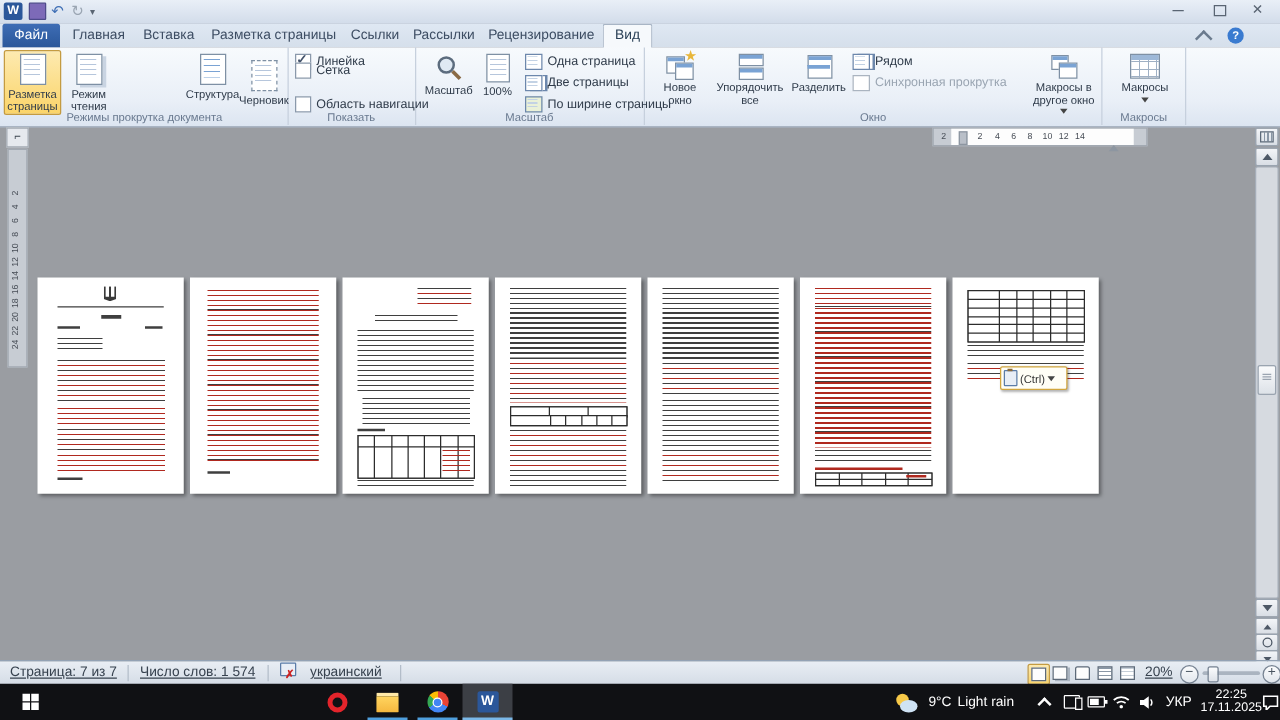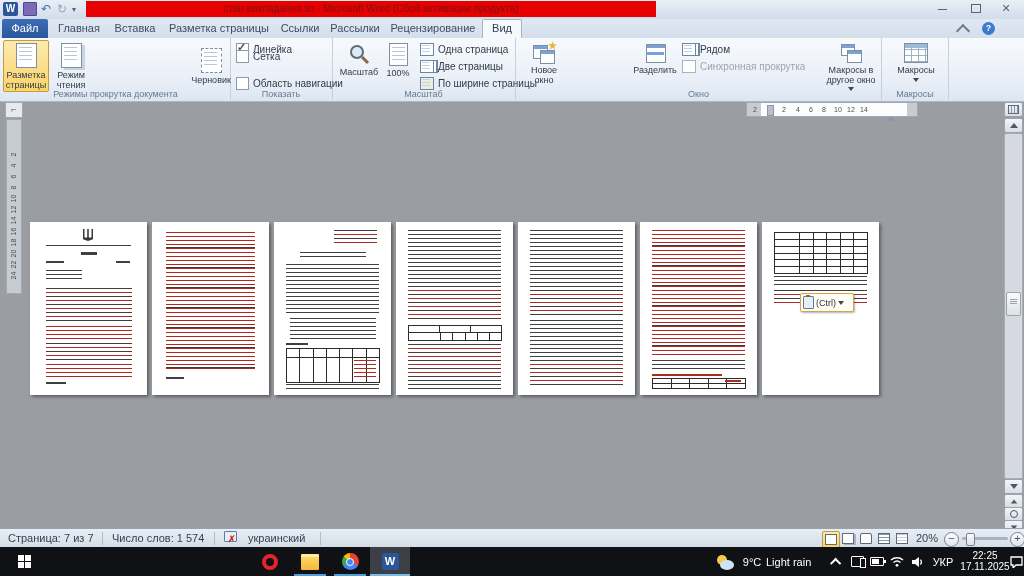--- a/index.html
+++ b/index.html
@@ -73,21 +73,21 @@
   .clip{width:9px;height:11px;background:#e8eef6;border:1px solid #5b7ca8;border-radius:1px;position:relative;flex:none;}
   .clip:before{content:"";position:absolute;left:2px;top:-2px;width:4px;height:2px;background:#8a6a3a;}
   .tri{width:0;height:0;border-left:3px solid transparent;border-right:3px solid transparent;border-top:4px solid #444;}
   .triu{width:0;height:0;border-left:4px solid transparent;border-right:4px solid transparent;border-bottom:5px solid #4d5866;}
   .trid{width:0;height:0;border-left:4px solid transparent;border-right:4px solid transparent;border-top:5px solid #4d5866;}
   .sbtn{position:absolute;left:1004px;width:17px;background:linear-gradient(#f3f5f8,#d9dee5);
     border:1px solid #9aa4b0;border-radius:2px;display:flex;align-items:center;justify-content:center;}
   
   .status{position:absolute;left:0;top:528px;width:1024px;height:19px;
     background:linear-gradient(#e9eef4,#d4dce6);border-top:1px solid #93a2b4;font-size:11px;color:#37424f;}
-  .sit{position:absolute;top:0;height:19px;line-height:19px;white-space:nowrap;}
+  .sit{position:absolute;top:0;height:19px;line-height:19px;white-space:nowrap;text-decoration:underline;}
   .ssep{position:absolute;top:3px;width:1px;height:13px;background:#b3bdc9;}
   .vbtn{position:absolute;top:2px;width:16px;height:15px;display:flex;align-items:center;justify-content:center;}
   .vglyph{width:10px;height:9px;border:1px solid #5d6a79;background:#fdfdfd;}
   .vactive{background:linear-gradient(#fdeab0,#fbd469);border:1px solid #c49b41;border-radius:2px;}
   .zcirc{position:absolute;top:3px;width:13px;height:13px;border-radius:50%;border:1px solid #77839+2;border:1px solid #778392;
     color:#4a5561;font-size:11px;line-height:11px;text-align:center;background:linear-gradient(#fbfcfd,#e2e7ed);}
   
   .taskbar{position:absolute;left:0;top:547px;width:1024px;height:29px;background:#101114;color:#fff;}
   .tslot{position:absolute;top:0;height:29px;display:flex;align-items:center;justify-content:center;}
   .runline{position:absolute;bottom:0;height:2px;background:#4f9fdd;}
@@ -100,21 +100,20 @@
 <body>
 
 <div id="screen">
 
   <div class="abs titlebar">
     <div class="qat-ic wlogo" style="left:3px;">W</div>
     <div class="qat-ic" style="left:23px;width:12px;height:12px;background:#7d6ab8;border:1px solid #4d4a8a;border-radius:1px;"></div>
     <div class="qat-ic" style="left:41px;color:#3f6fb5;font-size:12px;">↶</div>
     <div class="qat-ic" style="left:57px;color:#9aa5b2;font-size:12px;">↻</div>
     <div class="qat-ic" style="left:72px;color:#5a6573;font-size:8px;top:5px;">▾</div>
-    <div class="red-title">стан викладання зп  -  Microsoft Word (Сбой активации продукта)</div>
     <div class="winbtn" style="left:928px;"><span class="minbar"></span></div>
     <div class="winbtn" style="left:962px;"><span class="restsq"></span></div>
     <div class="winbtn" style="left:992px;">✕</div>
   </div>
 
   <div class="tabrow">
     <div class="tab file" style="left:2px;width:46px;">Файл</div>
     <div class="tab" style="left:52px;width:54px;">Главная</div>
     <div class="tab" style="left:108px;width:54px;">Вставка</div>
     <div class="tab" style="left:164px;width:110px;">Разметка страницы</div>
@@ -132,20 +131,24 @@
 
     <div class="rgroup" style="left:1px;width:229px;">
       <div class="bigbtn activebtn" style="left:2px;width:44px;height:50px;">
         <span class="ic icdoc"></span>
         <span>Разметка страницы</span>
       </div>
       <div class="bigbtn" style="left:48px;width:42px;height:50px;">
         <span class="ic icdoc" style="box-shadow:3px 2px 0 #c9d4e2;"></span>
         <span>Режим чтения</span>
       </div>
+      <div class="bigbtn" style="left:146px;width:44px;height:50px;">
+        <span class="ic icdoc" style="background-image:repeating-linear-gradient(to bottom,#7aa3d4 0,#7aa3d4 1px,transparent 1px,transparent 5px);"></span>
+        <span>Структура</span>
+      </div>
       <div class="bigbtn" style="left:190px;width:38px;height:50px;justify-content:center;">
         <span class="ic icdoc" style="border-style:dashed;"></span>
         <span>Черновик</span>
       </div>
       <div class="glabel">Режимы прокрутка документа</div>
     </div>
 
     <div class="rgroup" style="left:230px;width:102px;">
       <div class="rowitem" style="left:6px;top:4px;">
         <span class="cb">
@@ -194,20 +197,27 @@
     </div>
 
     <div class="rgroup" style="left:516px;width:365px;">
       <div class="bigbtn" style="left:4px;width:46px;height:50px;">
         <span class="ic winic">
             <i style="left:0;top:2px;width:13px;height:12px;"></i>
             <i style="left:7px;top:7px;width:13px;height:12px;"></i>
             <b style="position:absolute;right:-2px;top:-2px;color:#e8b63a;font-size:10px;">★</b>
           </span>
         <span>Новое окно</span>
+      </div>
+      <div class="bigbtn" style="left:52px;width:62px;height:50px;">
+        <span class="ic winic">
+            <i style="left:2px;top:0;width:18px;height:8px;"></i>
+            <i style="left:2px;top:11px;width:18px;height:8px;"></i>
+          </span>
+        <span>Упорядочить все</span>
       </div>
       <div class="bigbtn" style="left:116px;width:44px;height:50px;align-items:center;">
         <span class="ic winic">
             <i style="left:2px;top:1px;width:18px;height:17px;"></i>
             <i style="left:2px;top:9px;width:18px;height:1px;background:#7e90a4;border:none;"></i>
           </span>
         <span>Разделить</span>
       </div>
       <div class="rowitem" style="left:166px;top:4px;">
         <span class="spg" style="box-shadow:3px 0 0 -1px #fff,4px 0 0 #6c87ac;"></span>

